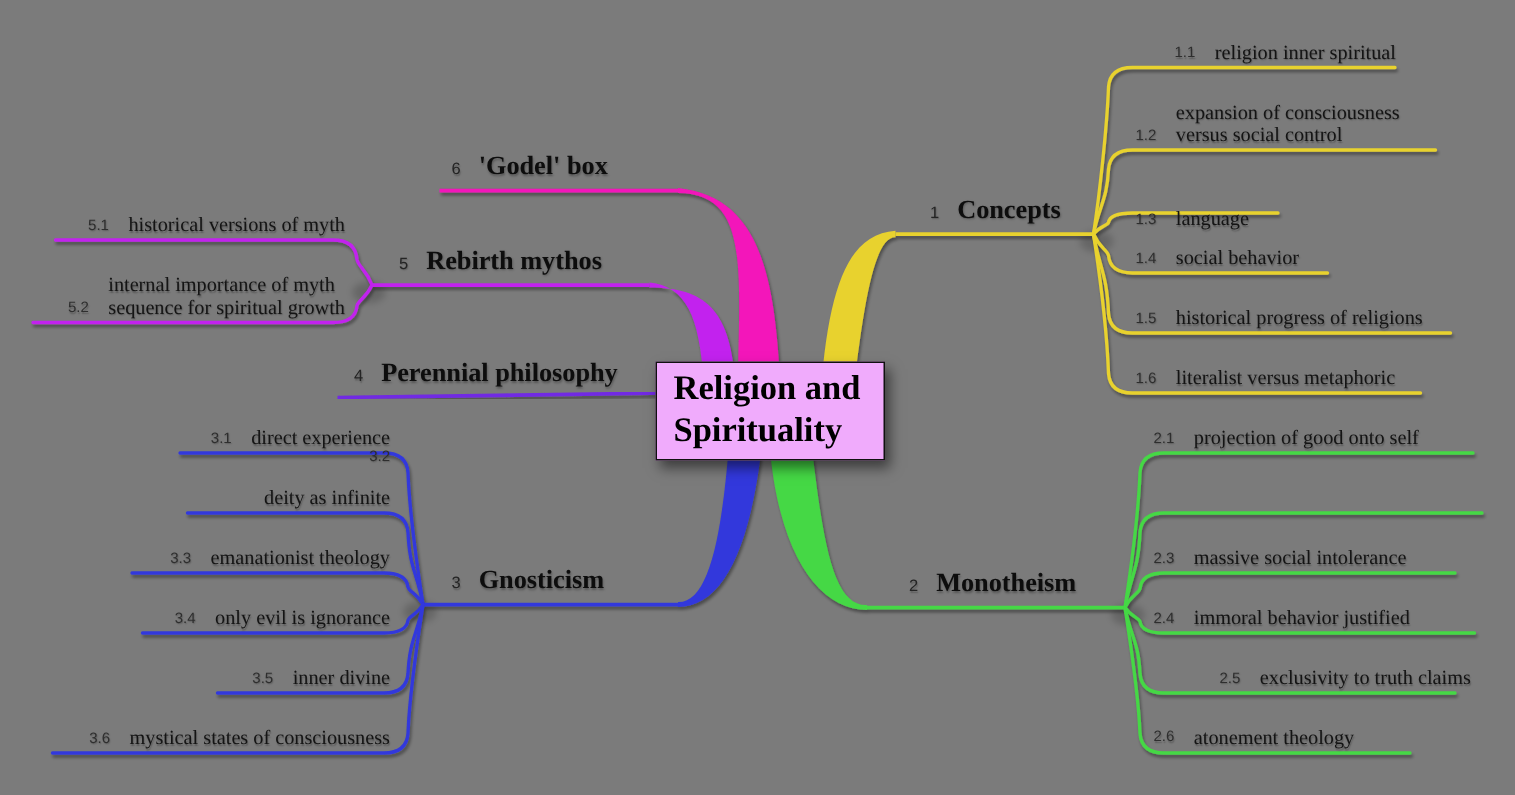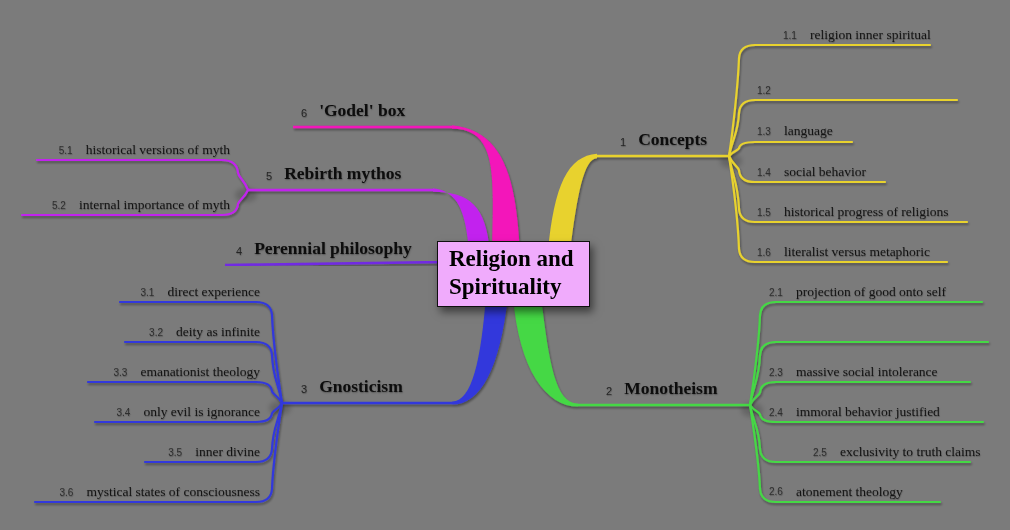--- a/index.html
+++ b/index.html
@@ -95,22 +95,26 @@
       <span class="blabel">Concepts</span>
     </div>
     <div class="node-item" style="bottom: 488px; left: 757px; margin-left: 26px;">
       <span class="num">1.1</span>
       <div class="lines">
         <div>religion inner spiritual</div>
       </div>
     </div>
     <div class="node-item" style="bottom: 433px; left: 757px;">
       <span class="num">1.2</span>
-    </div>
-    <div class="node-item" style="bottom: 392px; left: 757px; text-align: center;">
+      <div class="lines">
+        <div>expansion of consciousness</div>
+        <div>versus social control</div>
+      </div>
+    </div>
+    <div class="node-item" style="bottom: 377px; left: 757px; text-align: center;">
       <span class="num">1.3</span>
       <div class="lines">
         <div>language</div>
       </div>
     </div>
     <div class="node-item" style="bottom: 351px; left: 757px;">
       <span class="num">1.4</span>
       <div class="lines">
         <div>social behavior</div>
       </div>
@@ -164,21 +168,21 @@
     <div class="branch-label" style="left: 301px; bottom: 134px;">
       <span class="bnum">3</span>
       <span class="blabel">Gnosticism</span>
     </div>
     <div class="node-item left-side" style="bottom: 231px; right: 750px;">
       <span class="num">3.1</span>
       <div class="lines">
         <div>direct experience</div>
       </div>
     </div>
-    <div class="node-item left-side" style="bottom: 191px; right: 750px;">
+    <div class="node-item left-side" style="bottom: 191px; right: 750px; flex-direction: column;">
       <span class="num">3.2</span>
       <div class="lines">
         <div>deity as infinite</div>
       </div>
     </div>
     <div class="node-item left-side" style="bottom: 151px; right: 750px;">
       <span class="num">3.3</span>
       <div class="lines">
         <div>emanationist theology</div>
       </div>
@@ -212,19 +216,20 @@
     <div class="node-item left-side" style="bottom: 373px; right: 780px;">
       <span class="num">5.1</span>
       <div class="lines">
         <div>historical versions of myth</div>
       </div>
     </div>
     <div class="node-item left-side" style="bottom: 318px; right: 780px;">
       <span class="num">5.2</span>
       <div class="lines">
         <div>internal importance of myth</div>
+        <div>sequence for spiritual growth</div>
       </div>
     </div>
     <div class="branch-label" style="left: 301px; bottom: 410px;">
       <span class="bnum">6</span>
       <span class="blabel">'Godel' box</span>
     </div>
   </div>
 
 </body></html>

